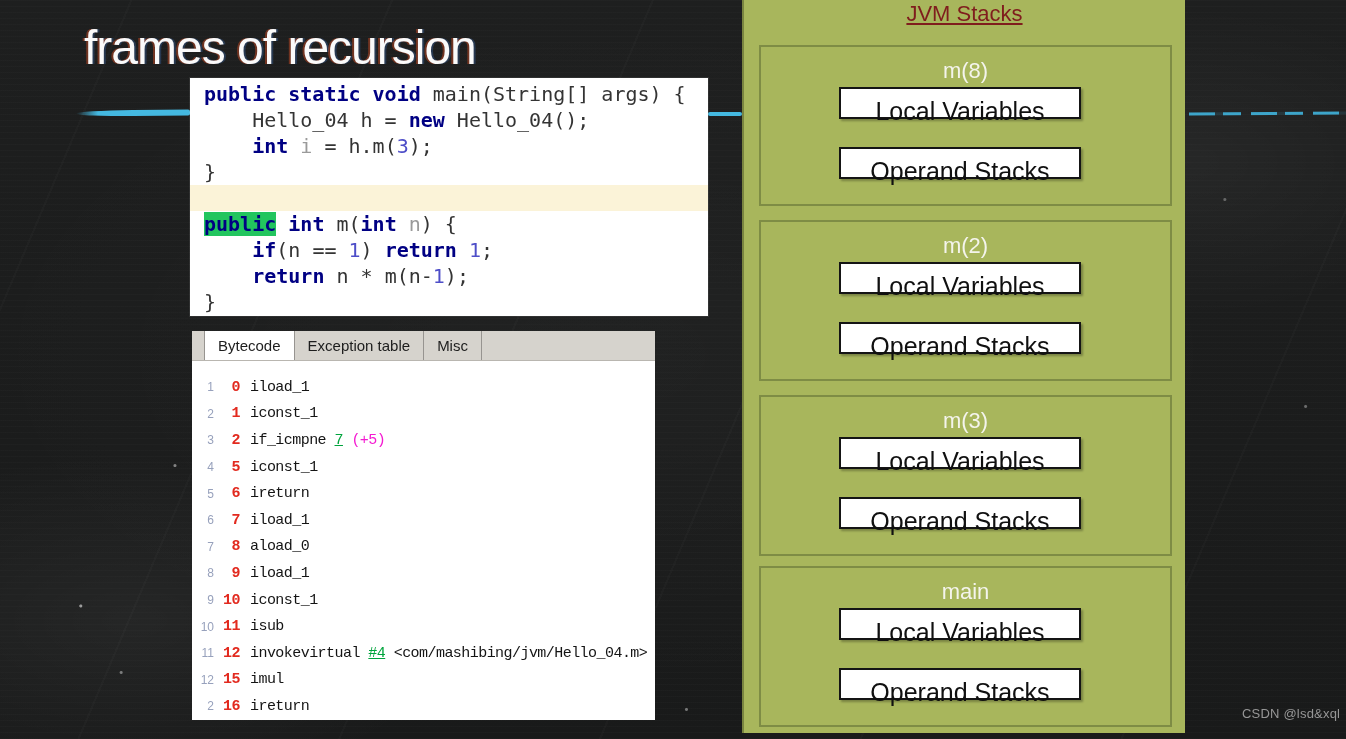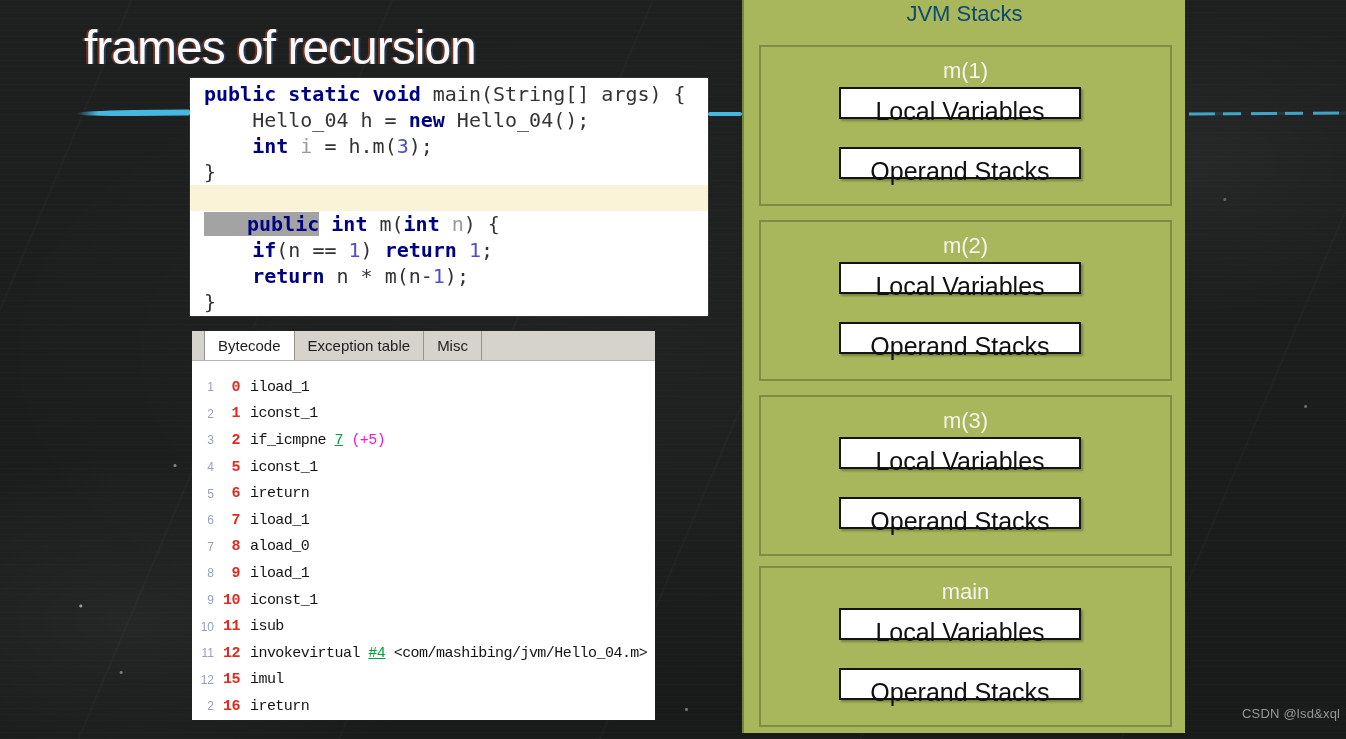--- a/index.html
+++ b/index.html
@@ -56,21 +56,21 @@
     padding:3px 0 0 14px;
     font-family:"DejaVu Sans Mono", monospace; font-size:20px;
     box-shadow:0 0 0 1px rgba(255,255,255,.08);
   }
   .cline { height:26px; line-height:26px; white-space:pre; }
   .cline.hl-line { background:#fbf3d8; margin-left:-14px; padding-left:14px; }
   .seg.kw { color:#000083; font-weight:bold; }
   .seg.pl { color:#343434; }
   .seg.var { color:#9a9a9a; }
   .seg.num { color:#4e4ec8; }
-  .seg.hl { background:#a3a3a3;padding-left:43px; }
+  .seg.hl { background:#22c55e; }
 
   
   .bytecode-panel { left:192px; top:331px; width:463px; height:389px; background:#fff; }
   .tabbar { display:flex; height:30px; background:#d6d3cd; border-bottom:1px solid #b9b6b0;text-align:right; }
   .tab-stub { width:13px; border-right:1px solid #979490; }
   .tab {
     padding:0 13px; line-height:29px; font-size:15px; color:#1d1d1d;
     border-right:1px solid #979490; background:#d6d3cd; cursor:default; white-space:nowrap;
   }
   .tab.active { background:#fff; }
@@ -81,21 +81,21 @@
   .off { flex:none; width:26px; margin-right:10px; text-align:right; font-family:"Liberation Mono", monospace; font-size:15px; font-weight:bold; color:#e22a1f; letter-spacing:-0.5px; }
   .ins { font-family:"Liberation Mono", monospace; font-size:15px; font-weight:normal; color:#141414; letter-spacing:-0.55px; white-space:pre; }
   .ins .g { color:#00a43c; text-decoration:underline; }
   .ins .m { color:#f41ad1; }
 
   
   .jvm-panel {
     left:742px; top:0; width:443px; height:733px; background:#a8b65c;
     border-left:2px solid rgba(35,40,12,.35);
   }
-  .jvm-title { text-align:center; padding-top:1px; font-size:22px; color:#0c4a6e; }
+  .jvm-title { text-align:center; padding-top:1px; font-size:22px; color:#7f1d1d;text-decoration:underline; }
   .frame {
     position:absolute; left:15px; width:413px; height:161px;
     border:2px solid #7e8c45;
   }
   .frame-label { margin-top:12px; text-align:center; font-size:22px; line-height:24px; color:#f4f4ec; font-feature-settings:"onum"; }
   .slot {
     position:absolute; left:78px; width:242px; height:32px;
     background:#fff; border:2px solid #151515;
     text-align:center; line-height:44px; font-size:25px; color:#101010;
     box-shadow:2px 2px 2px rgba(0,0,0,.28);
@@ -206,21 +206,21 @@
           <span class="off">16</span>
           <span class="ins"><span class="i">ireturn</span></span>
         </div>
       </div>
   </div>
 
   <div class="jvm-panel">
     <div class="jvm-title">JVM Stacks</div>
 
     <div class="frame f1">
-      <div class="frame-label">m(1)</div>
+      <div class="frame-label">m(8)</div>
       <div class="slot s1">Local Variables</div>
       <div class="slot s2">Operand Stacks</div>
     </div>
 
     <div class="frame f2">
       <div class="frame-label">m(2)</div>
       <div class="slot s1">Local Variables</div>
       <div class="slot s2">Operand Stacks</div>
     </div>
 

